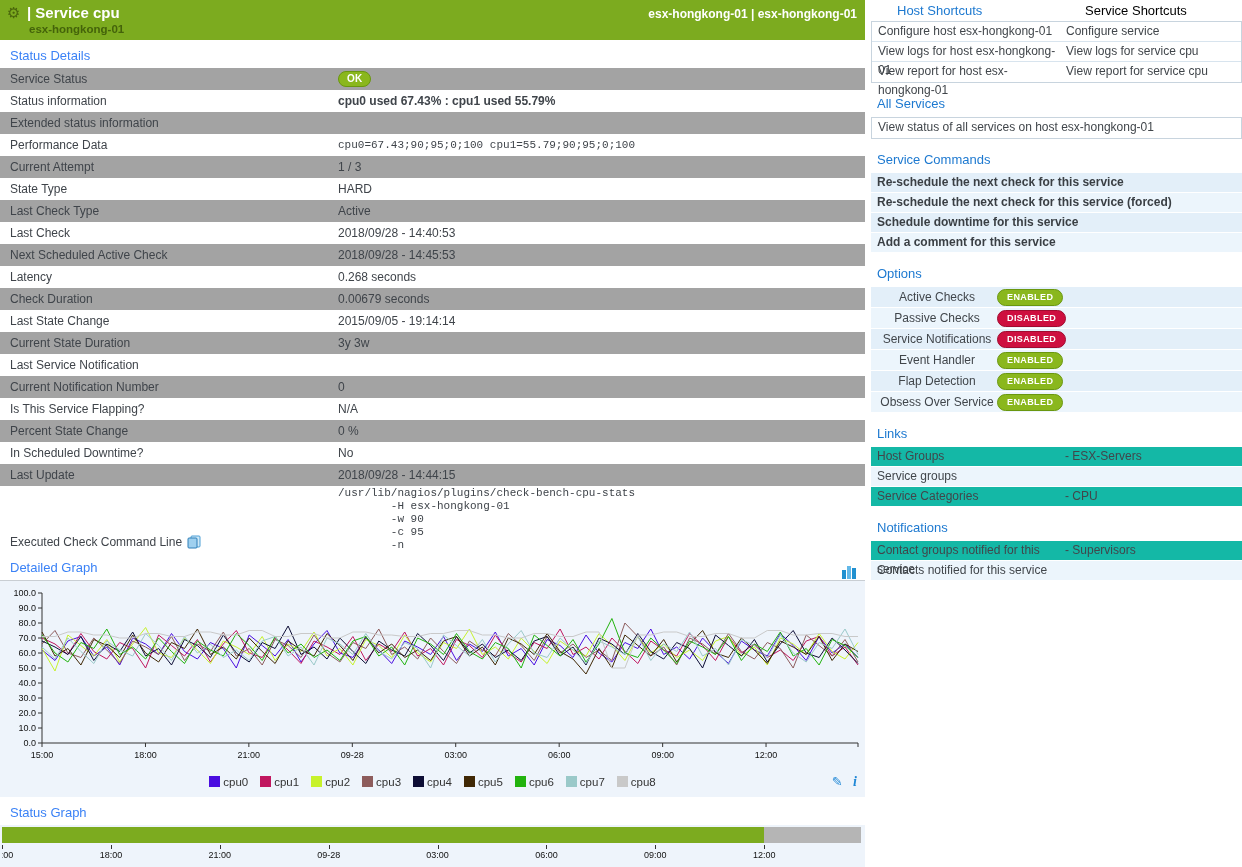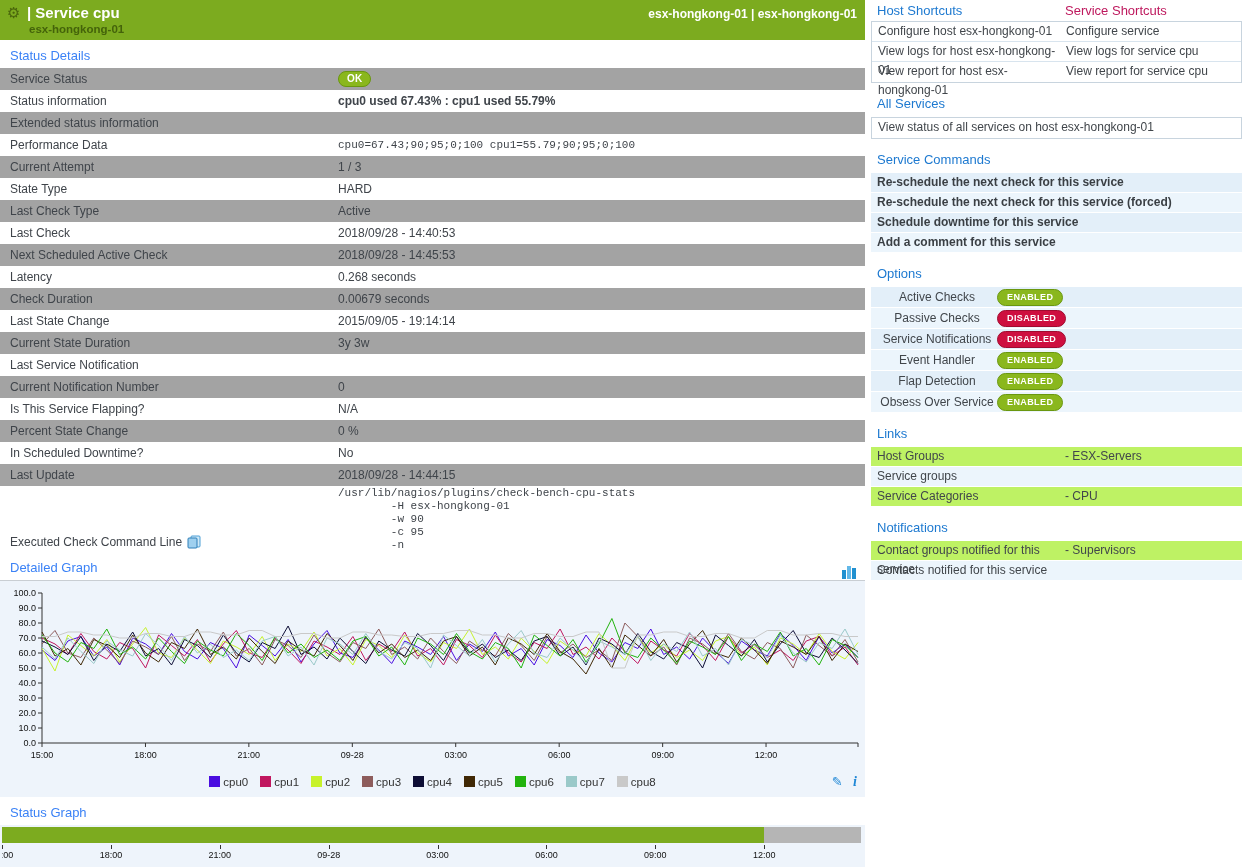--- a/index.html
+++ b/index.html
@@ -64,36 +64,36 @@
   .sb-rest { flex:1; height:100%; }
   .status-axis { position:relative; height:24px; width:859px; margin-top:2px; overflow:hidden; }
   .sa-tick { position:absolute; top:0; }
   .sa-tick i { position:absolute; left:0; top:0; width:1px; height:4px; background:#333; }
   .sa-tick b { position:absolute; left:0; top:5px; transform:translateX(-50%); font-weight:normal;
                font-size:9px; color:#111; white-space:nowrap; }
 
   
   .right-col { font-size:12px; }
   .rp-title { color:#1d79d0; font-size:13px; margin:13px 0 6px 6px; }
-  .two-head { position:relative; height:21px; }
+  .two-head { position:relative; height:21px;margin-left:20px; }
   .two-head .h1 { position:absolute; left:6px; top:3px; color:#1d79d0; font-size:13px; }
-  .two-head .h2 { position:absolute; left:194px; top:3px; color:#be185d; font-size:13px; }
+  .two-head .h2 { position:absolute; left:194px; top:3px; color:#000000; font-size:13px; }
   .rp-table { border:1px solid #c8d4de; background:#fff; }
   .rp-trow { display:grid; grid-template-columns:188px 1fr; height:20px; line-height:19px; border-bottom:1px solid #d8e4ee; }
   .rp-trow:last-child { border-bottom:none; }
   .rp-trow span { padding-left:6px; cursor:pointer; }
   .cmd-list .crow { height:20px; line-height:19px; font-weight:bold; color:#3a3f44; padding-left:6px;
                     background:#e3eff9; border-bottom:1px solid #fff; cursor:pointer; }
   .cmd-list .crow:nth-child(even) { background:#ecf5fc; }
   .opt-list .orow { display:flex; align-items:center; height:21px; padding-left:6px;
                     background:#e3eff9; border-bottom:1px solid #fff; }
   .opt-list .orow:nth-child(even) { background:#ecf5fc; }
   .opt-list .olabel { width:120px; flex:none;text-align:center; }
   .kv-list .krow { display:grid; grid-template-columns:188px 1fr; height:20px; line-height:19px;
-                   background:#bef264; border-bottom:1px solid #fff; }
+                   background:#14b8a6; border-bottom:1px solid #fff; }
   .kv-list .krow:nth-child(even) { background:#ecf5fc; }
   .kv-list .krow span { padding-left:6px; }
   .kv-list .kval { cursor:pointer; }
 </style>
 </head>
 <body>
 
 <div class="app">
 
   <div class="left-col">

